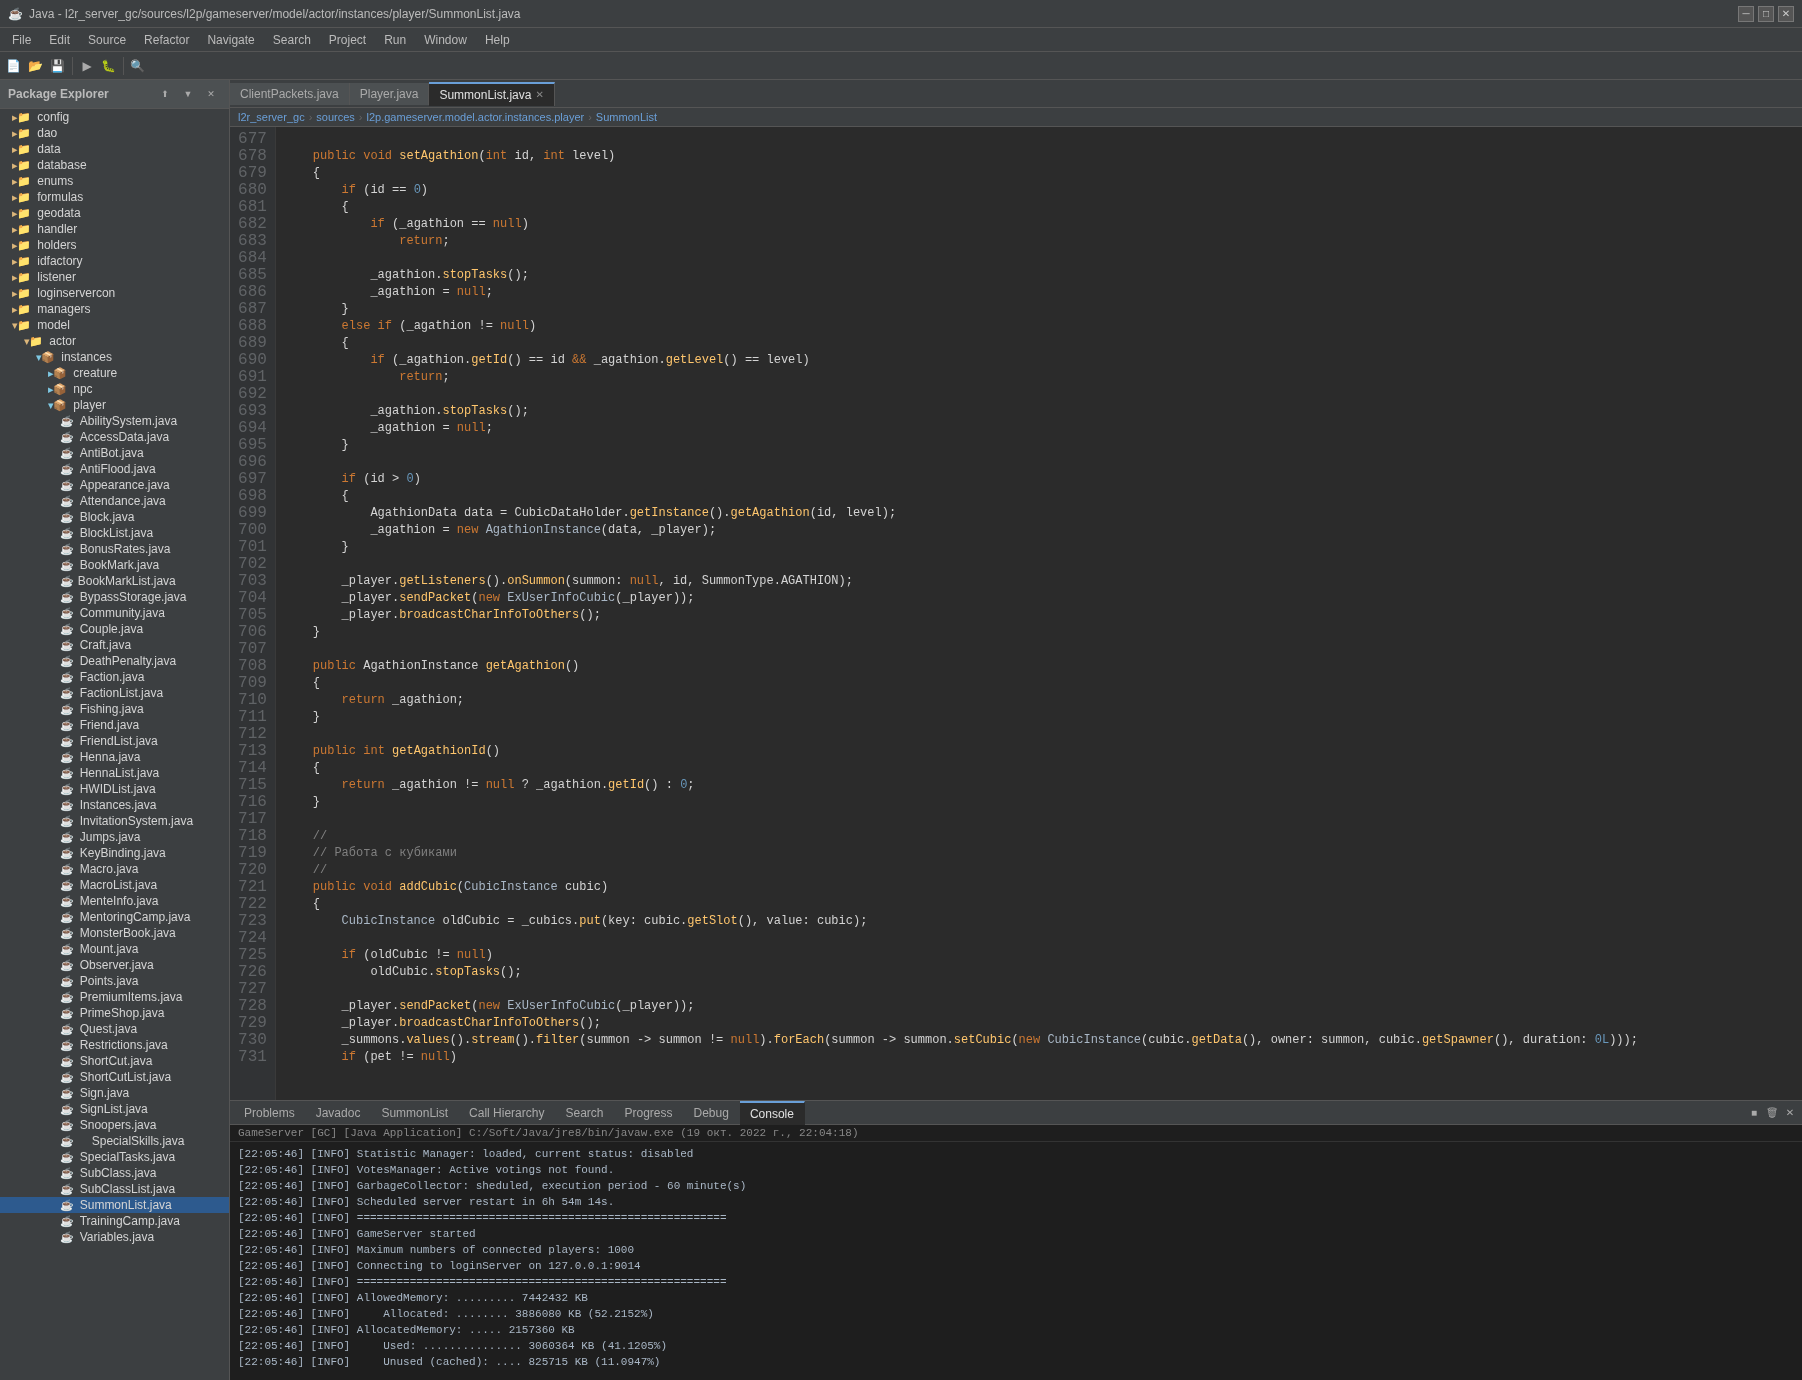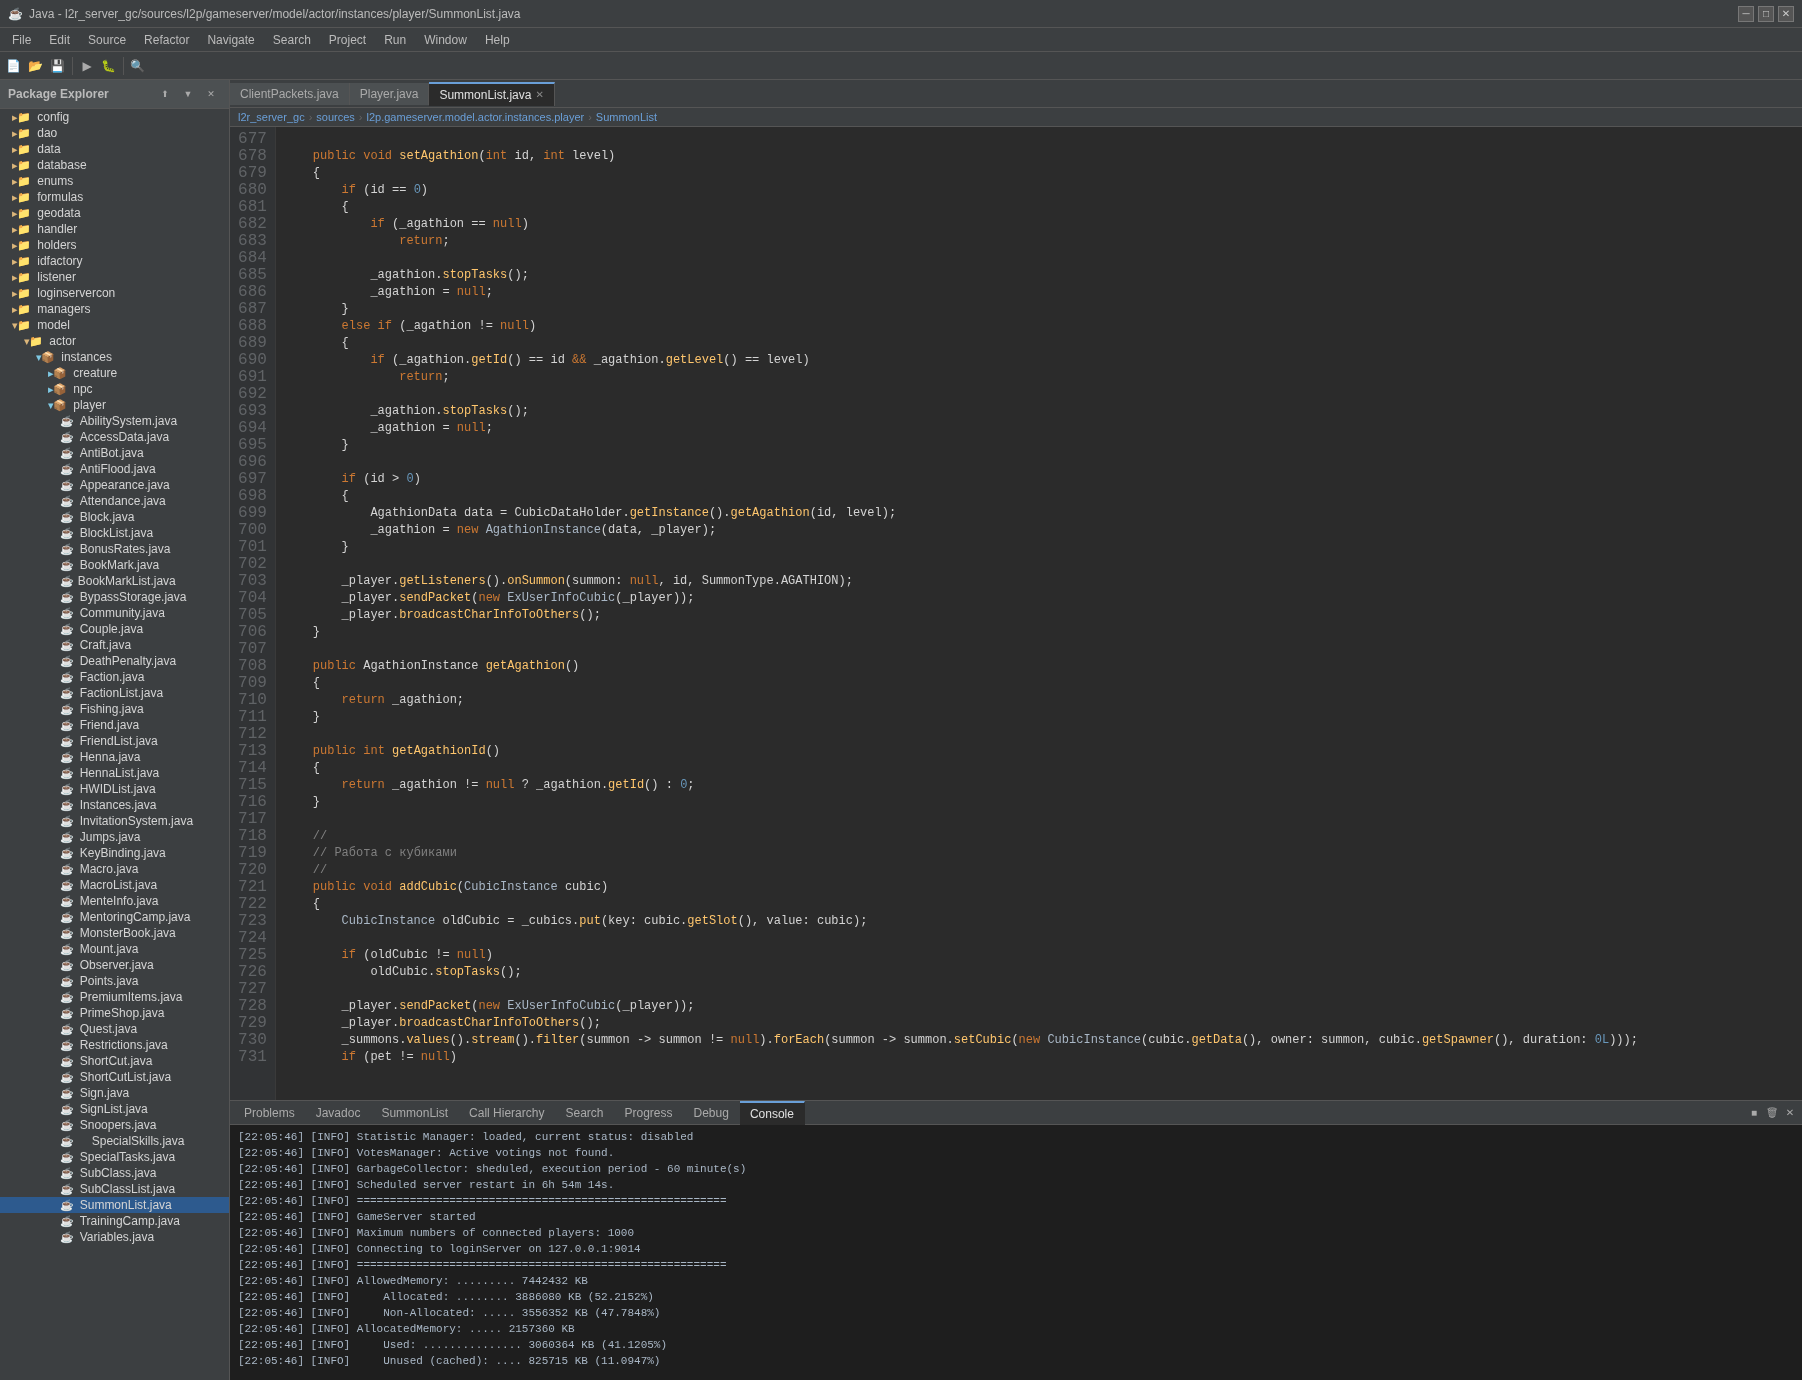--- a/index.html
+++ b/index.html
@@ -744,33 +744,33 @@
             <div class="bottom-tab">Progress</div>
             <div class="bottom-tab">Debug</div>
             <div class="bottom-tab active">Console</div>
           </div>
         <div style="display:flex;gap:2px">
           <button class="bottom-toolbar-btn">■</button>
           <button class="bottom-toolbar-btn">🗑</button>
           <button class="bottom-toolbar-btn">✕</button>
         </div>
       </div>
+      <div class="console-header-line" style="padding:2px 8px;font-family:'Courier New',monospace;font-size:11px;color:#888;background:#1e1e1e;border-bottom:1px solid #333;">GameServer [GC] [Java Application] C:/Soft/Java/jre8/bin/javaw.exe (19 окт. 2022 г., 22:04:18)</div>
       <div id="console-content">
           <div class="console-line">[22:05:46] [INFO] Statistic Manager: loaded, current status: disabled</div>
           <div class="console-line">[22:05:46] [INFO] VotesManager: Active votings not found.</div>
           <div class="console-line">[22:05:46] [INFO] GarbageCollector: sheduled, execution period - 60 minute(s)</div>
           <div class="console-line">[22:05:46] [INFO] Scheduled server restart in 6h 54m 14s.</div>
           <div class="console-line">[22:05:46] [INFO] ========================================================</div>
           <div class="console-line">[22:05:46] [INFO] GameServer started</div>
           <div class="console-line">[22:05:46] [INFO] Maximum numbers of connected players: 1000</div>
           <div class="console-line">[22:05:46] [INFO] Connecting to loginServer on 127.0.0.1:9014</div>
           <div class="console-line">[22:05:46] [INFO] ========================================================</div>
           <div class="console-line">[22:05:46] [INFO] AllowedMemory: ......... 7442432 KB</div>
           <div class="console-line">[22:05:46] [INFO]     Allocated: ........ 3886080 KB (52.2152%)</div>
-          <div class="console-line">[22:05:46] [INFO]     Non-Allocated: ..... 3556352 KB (47.7848%)</div>
           <div class="console-line">[22:05:46] [INFO] AllocatedMemory: ..... 2157360 KB</div>
           <div class="console-line">[22:05:46] [INFO]     Used: ............... 3060364 KB (41.1205%)</div>
           <div class="console-line">[22:05:46] [INFO]     Unused (cached): .... 825715 KB (11.0947%)</div>
         </div>
     </div>
 
   </div>
 </div>
 
 </body></html>

